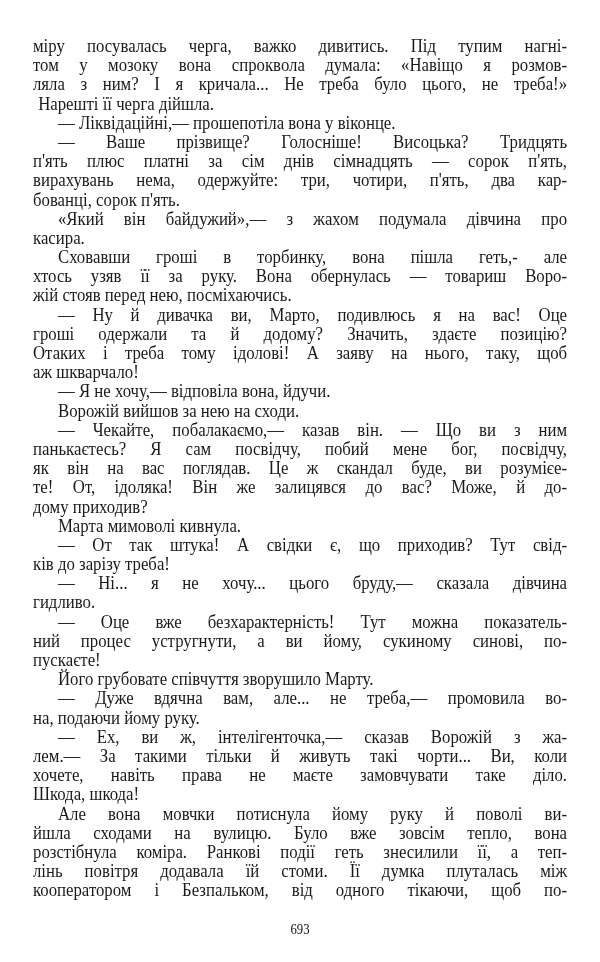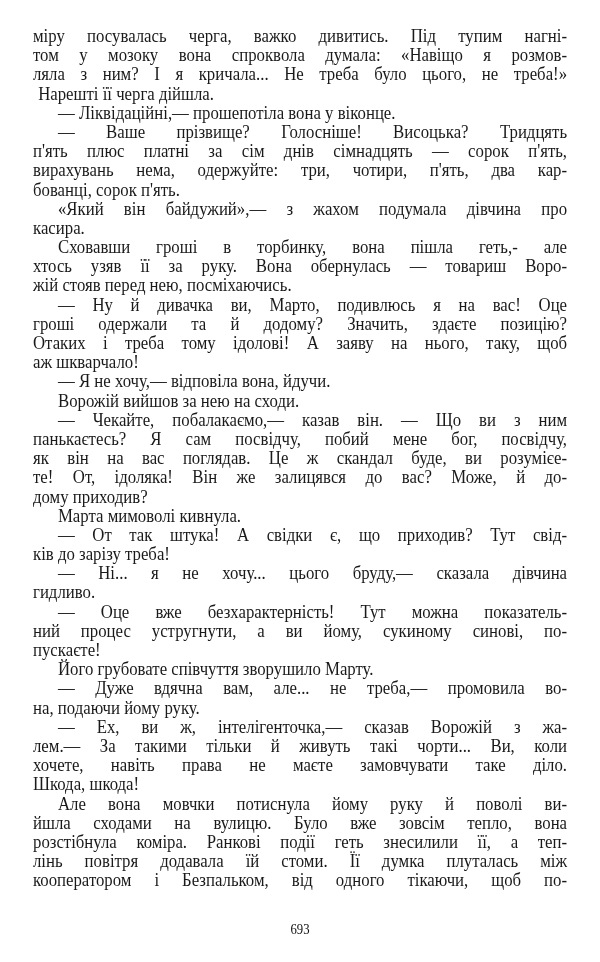--- a/index.html
+++ b/index.html
@@ -1,18 +1,18 @@
 <!DOCTYPE html>
 <html><head>
 <meta charset="utf-8">
 <style>
   html, body { margin: 0; padding: 0; background: #ffffff; }
   body { width: 600px; height: 962px; position: relative; overflow: hidden; }
   .page {
-    position: absolute; left: 33px; top: 26px; width: 534px;
+    position: absolute; left: 33px; top: 36px; width: 534px;
     font-family: "Liberation Serif", serif;
     font-size: 19.5px; color: #1a1a1a;
     line-height: 21.6px;
   }
   .line {
     display: block; height: 21.6px; white-space: nowrap;
     text-align: justify; text-align-last: justify;
     transform: scaleX(0.86); transform-origin: left center;
     width: 621px;
   }

